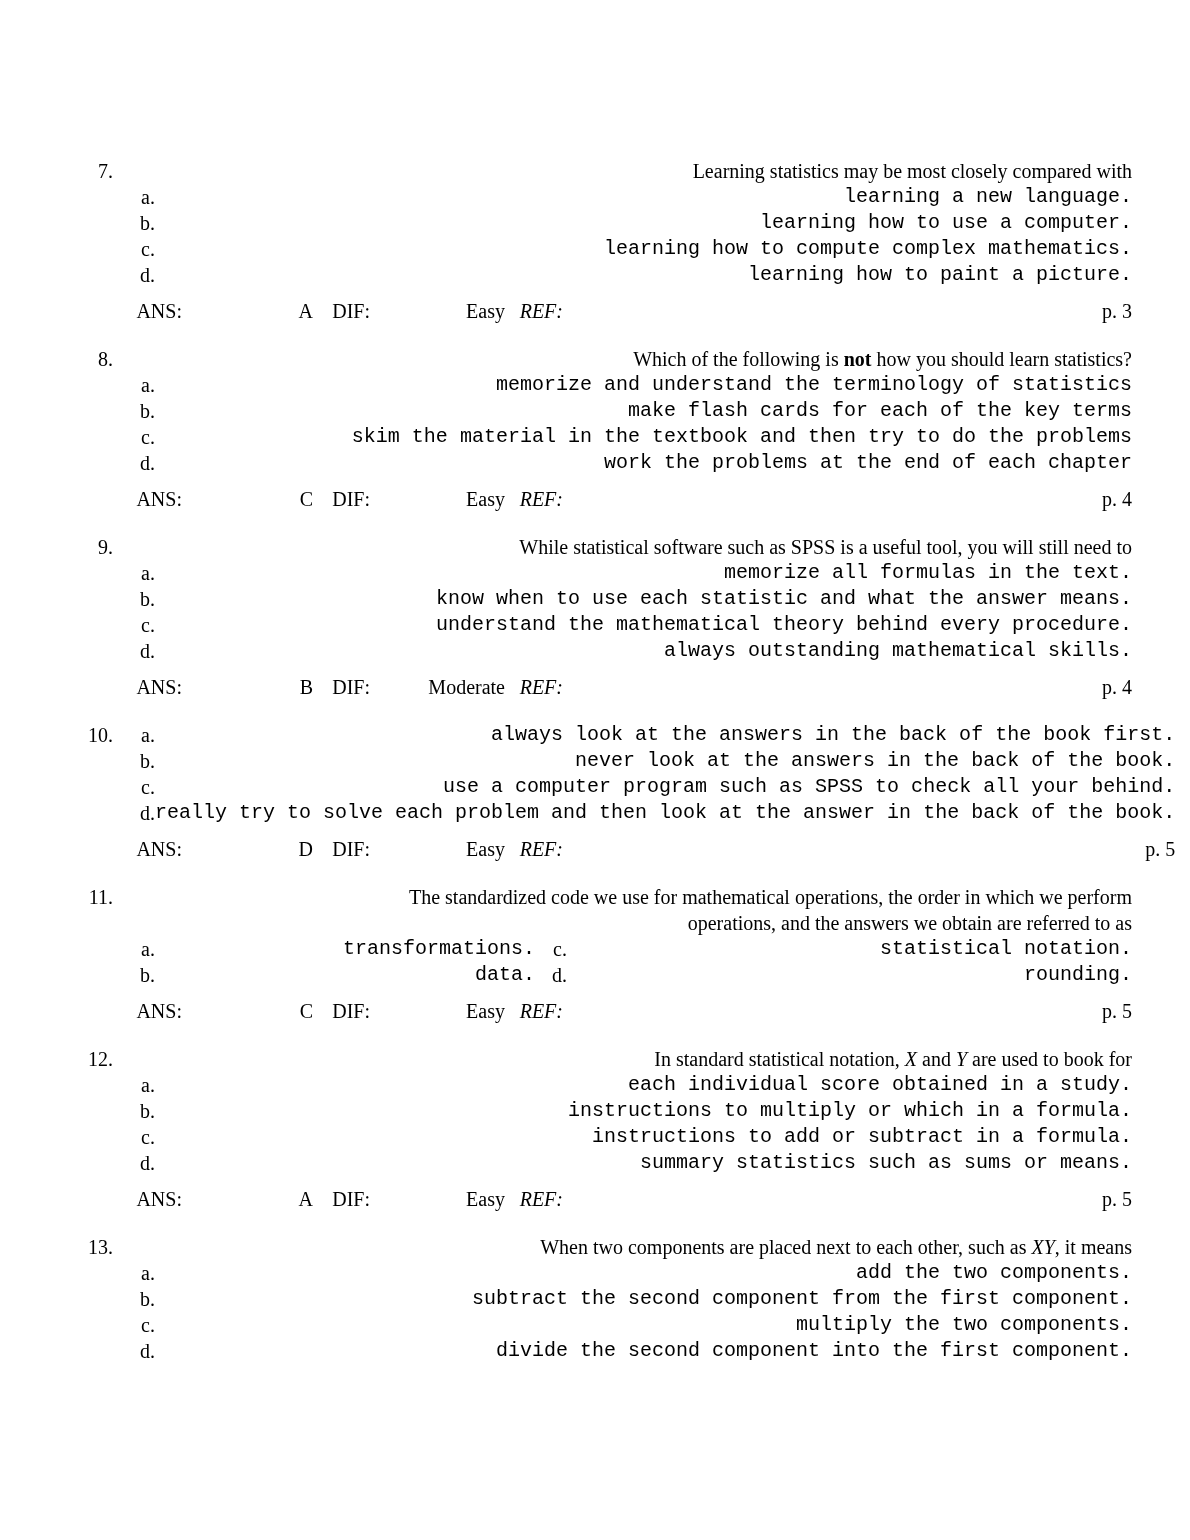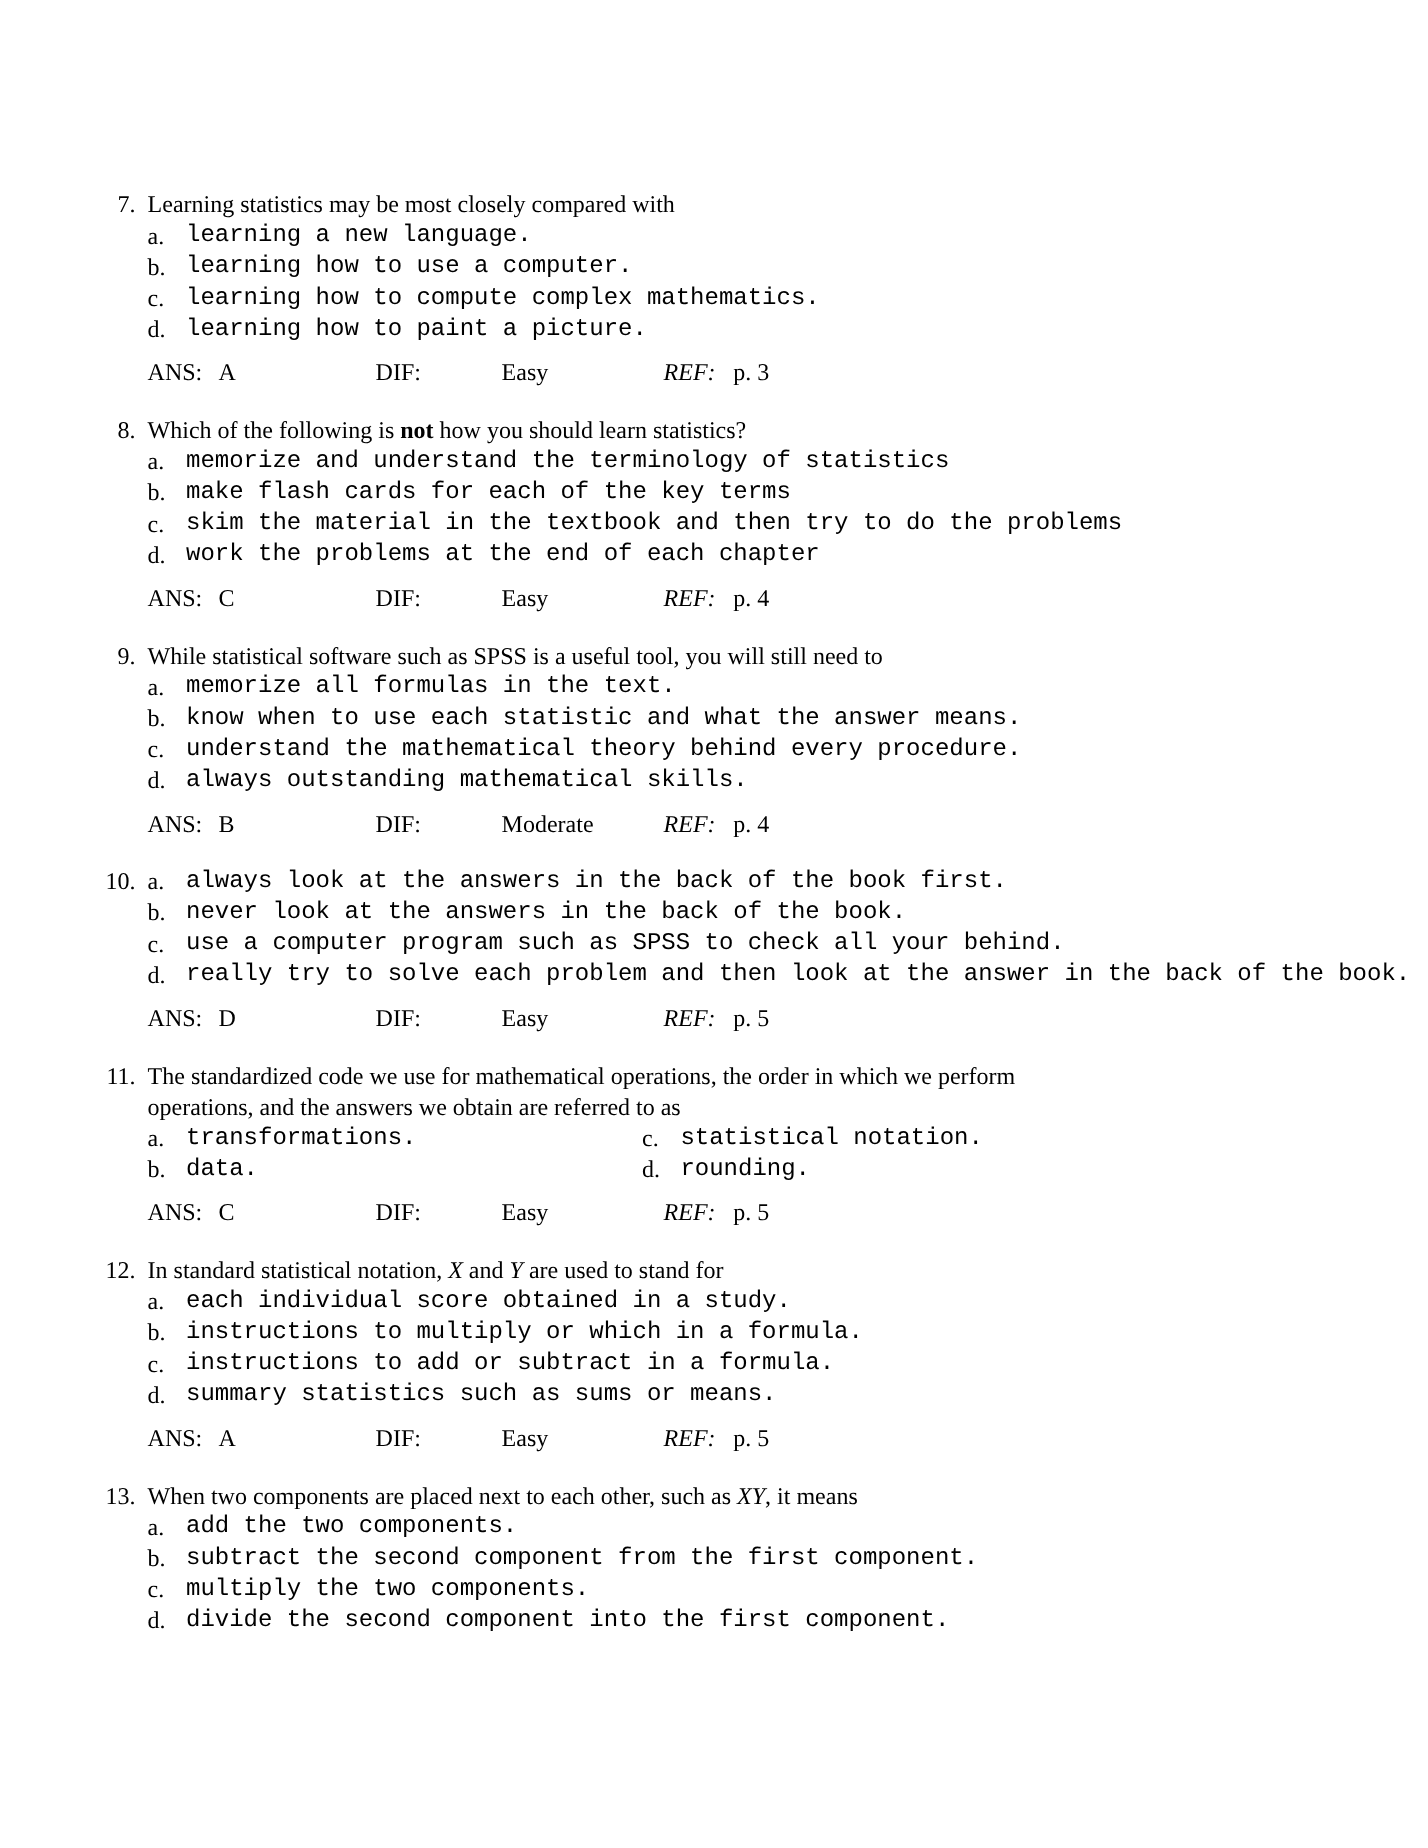--- a/index.html
+++ b/index.html
@@ -12,36 +12,36 @@
     background: #ffffff;
     color: #000000;
     font-family: "Liberation Serif", "DejaVu Serif", serif;
     font-size: 20px;
     line-height: 26px;
     padding: 158px 58px 0 63px;
     overflow: hidden;
   }
   .question { display: flex; }
   .q-num { flex: 0 0 50px; width: 50px; text-align: right; }
-  .q-body { flex: 1 1 auto; padding-left: 10px; }
+  .q-body { flex: 1 1 auto; padding-left: 10px; text-align: right; }
   .q-line { white-space: nowrap; }
   .option { display: flex; }
   .opt-letter { flex: 0 0 32px; width: 32px; }
   .opt-text { flex: 1 1 auto; white-space: nowrap; font-family: Liberation Mono, monospace; }
   .q-options.two-col {
     display: grid;
     grid-template-columns: 412px auto;
     grid-template-rows: repeat(2, 26px);
     grid-auto-flow: column;
   }
   .q-result { display: flex; margin-top: 10px; margin-bottom: 22px; }
   .w-ansl { display: inline-block; width: 59px; }
   .w-ansv { display: inline-block; width: 131px; }
   .w-difl { display: inline-block; width: 57px; }
-  .w-difv { display: inline-block; width: 135px; margin-left: 48px; }
+  .w-difv { display: inline-block; width: 135px; }
   .w-refl { display: inline-block; width: 58px; font-style: italic; }
   .w-refv { flex: 1 1 auto; }
   .b { font-weight: bold; }
   .i { font-style: italic; }
 </style>
 </head>
 <body>
 
 <div class="page">
   <div id="question-list">
@@ -215,21 +215,21 @@
             <span class="w-refl">REF:</span>
             <span class="w-refv">p. 5</span>
           </div>
     </div>
   </div>
 
   <div class="question">
     <div class="q-num">12.</div>
     <div class="q-body">
       <div class="q-prompt">
-            <div class="q-line"><span>In standard statistical notation, </span><span class="i">X</span><span> and </span><span class="i">Y</span><span> are used to stand for</span></div>
+            <div class="q-line"><span>In standard statistical notation, </span><span class="i">X</span><span> and </span><span class="i">Y</span><span> are used to book for</span></div>
           </div>
       <div class="q-options">
             <div class="option">
               <span class="opt-letter">a.</span>
               <span class="opt-text"><span>each individual score obtained in a study.</span></span>
             </div>
             <div class="option">
               <span class="opt-letter">b.</span>
               <span class="opt-text"><span>instructions to multiply or which in a formula.</span></span>
             </div>

